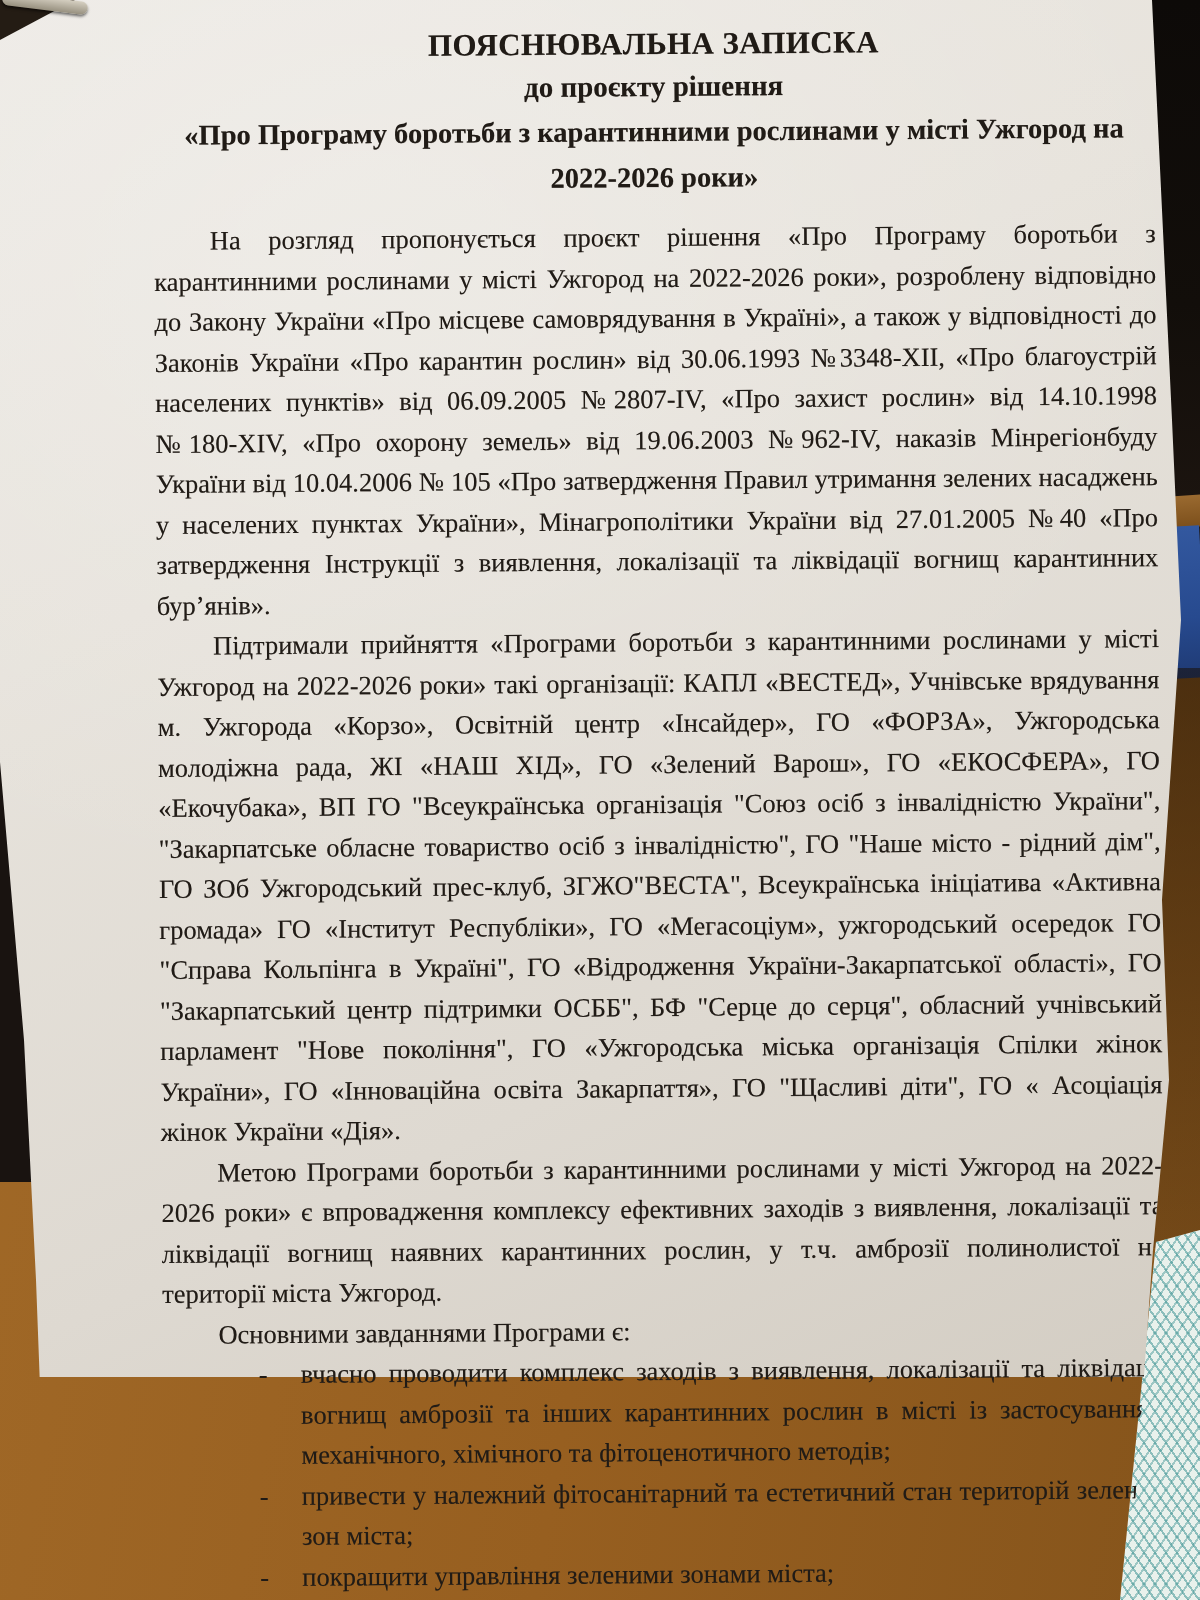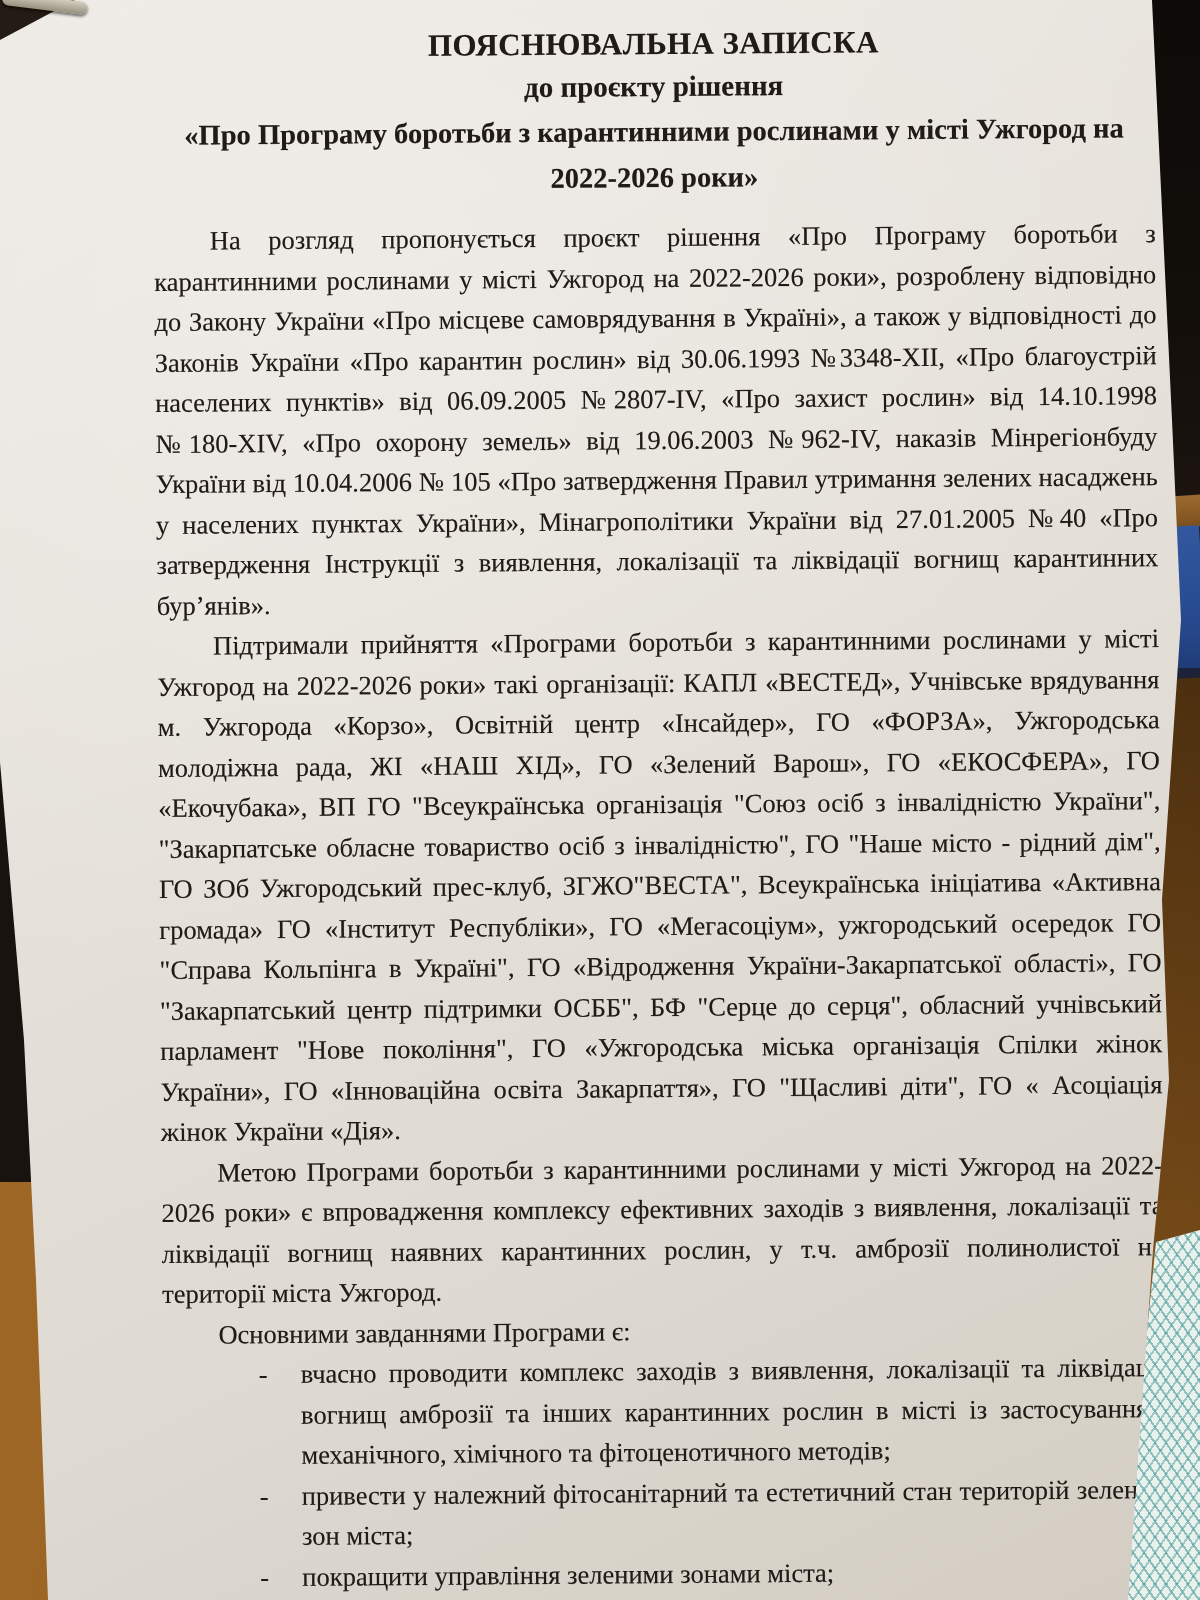--- a/index.html
+++ b/index.html
@@ -30,21 +30,21 @@
                 repeating-linear-gradient(55deg, rgba(64,148,148,.55) 0 2px, rgba(0,0,0,0) 2px 9px),
                 repeating-linear-gradient(-55deg, rgba(64,148,148,.45) 0 2px, rgba(0,0,0,0) 2px 9px),
                 #e9f1ec;}
 
   
   .staple{position:absolute;left:2px;top:-3px;width:86px;height:13px;border-radius:7px;
               background:linear-gradient(180deg,#d6d0c2,#97907f);
               transform:rotate(7deg);box-shadow:0 2px 3px rgba(0,0,0,.55);}
 
   
-  .paper{position:absolute;left:0;top:0;width:1200px;height:1600px;
+  .paper{position:absolute;left:0;top:0;width:1200px;height:1377px;
          clip-path:polygon(75px 0,1152px 0,1172px 420px,1181px 620px,1162px 900px,
                            1169px 1080px,1153px 1250px,1128px 1600px,48px 1600px,
                            36px 1280px,24px 1040px,0 762px,0 40px);
          background:
            radial-gradient(120% 80% at 30% 18%, rgba(255,255,255,.22), rgba(255,255,255,0) 60%),
            linear-gradient(155deg,#edeae5 0%,#e7e3dc 35%,#ded9d1 70%,#d3cdc3 100%);}
 
   .page-inner{position:absolute;left:152px;top:10px;width:1002px;
          transform:rotate(-0.45deg);transform-origin:50% 0;
          color:#201b16;font-family:"Liberation Serif","DejaVu Serif",serif;

